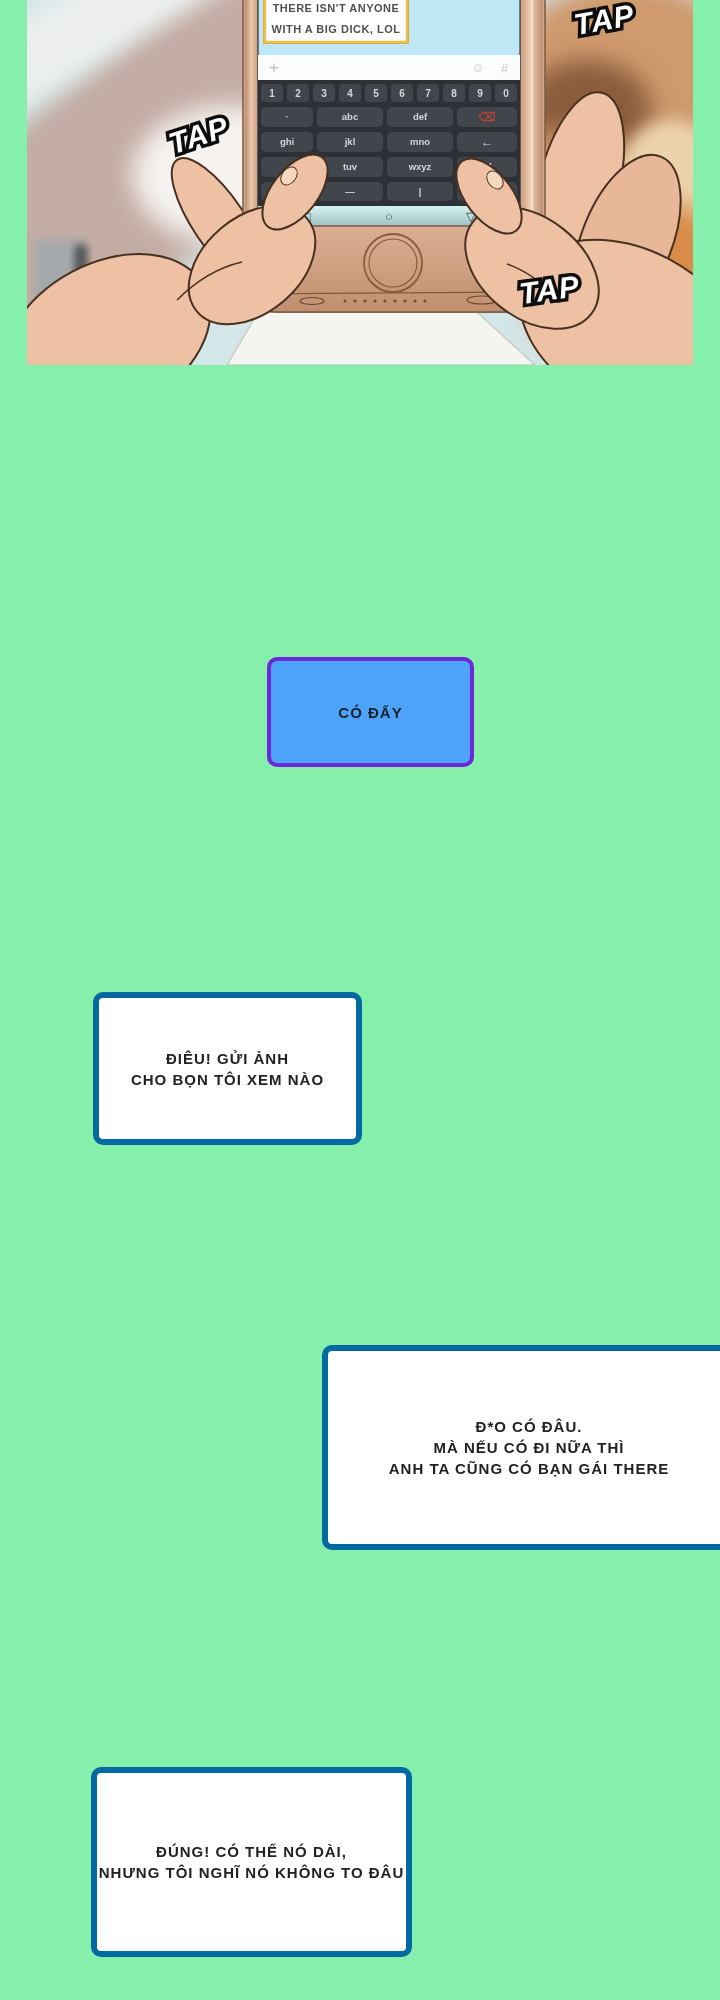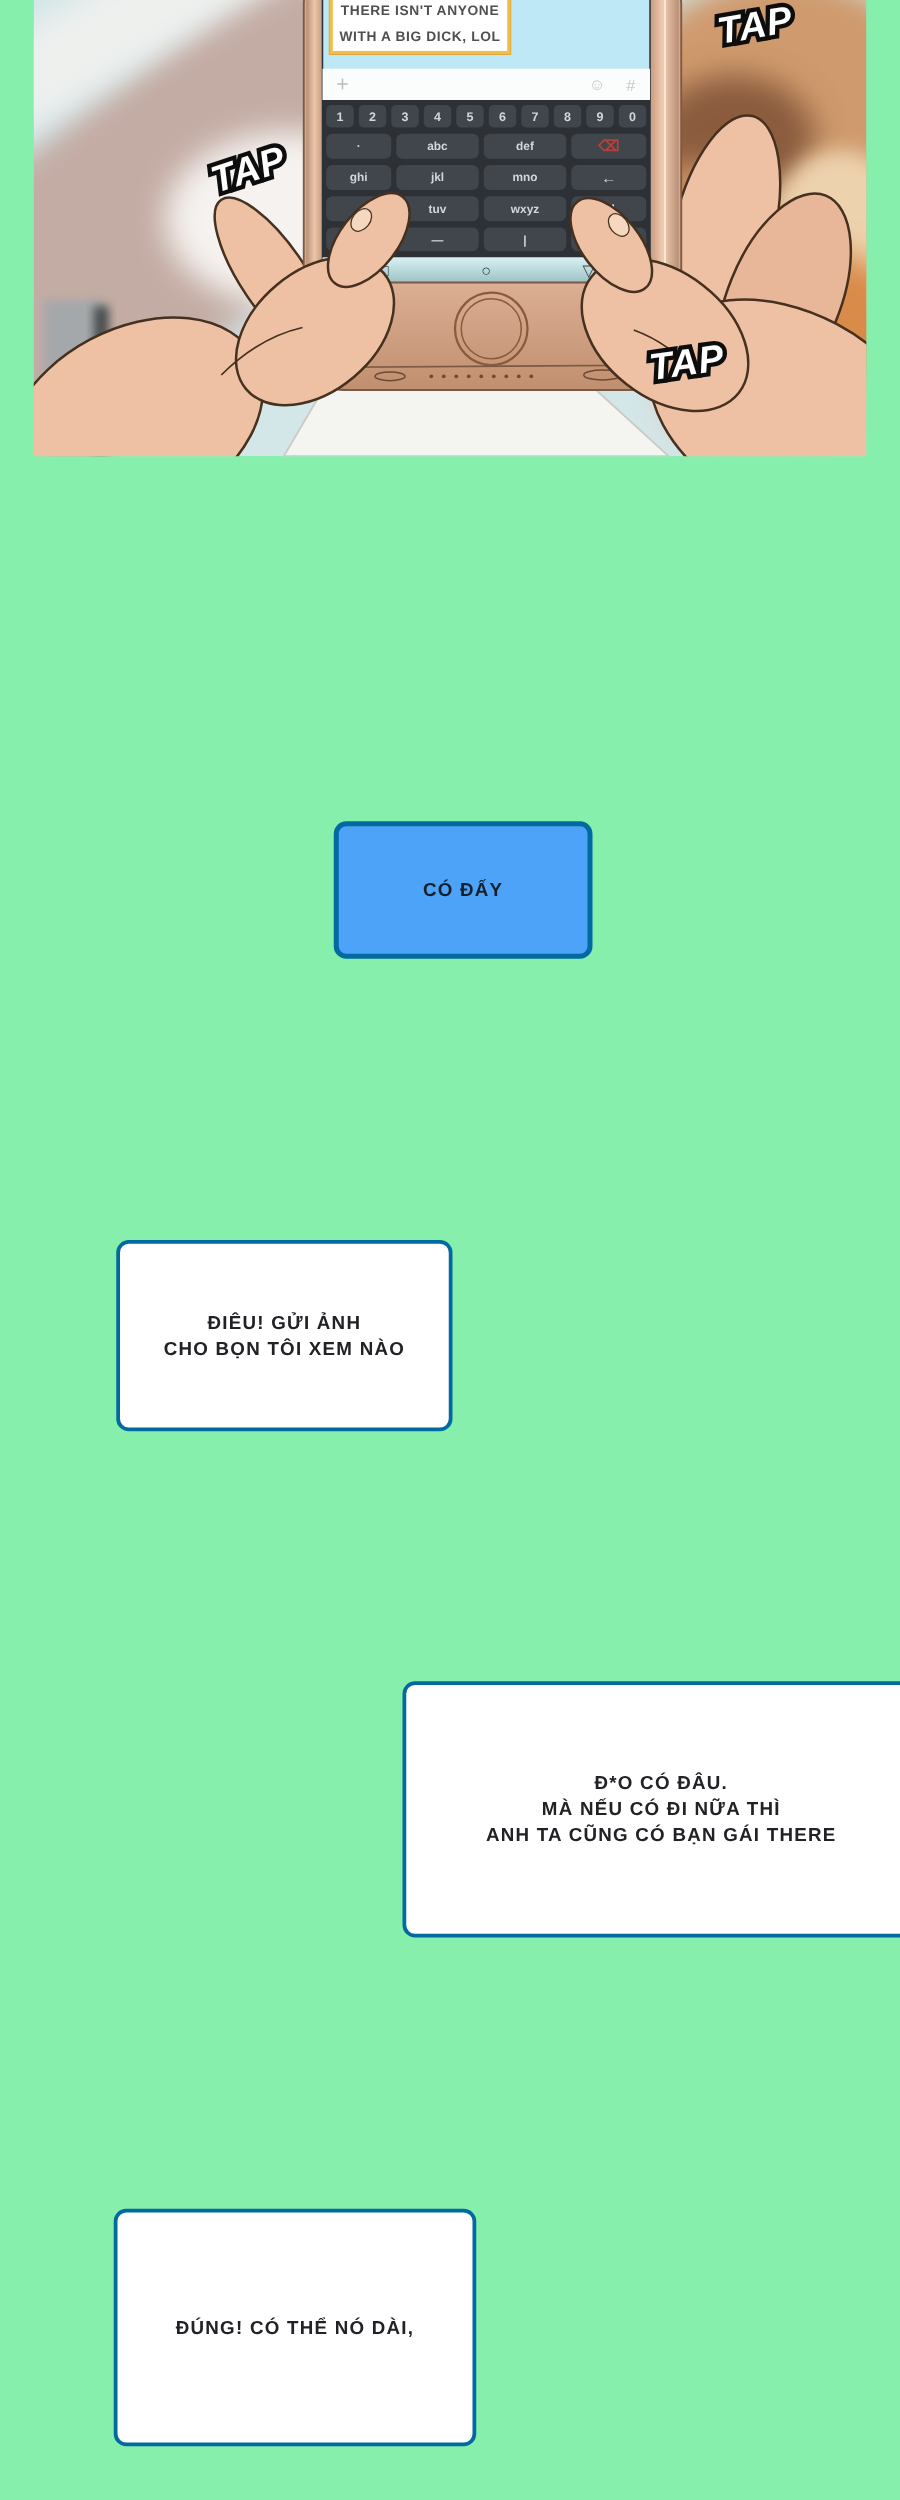--- a/index.html
+++ b/index.html
@@ -3,26 +3,26 @@
 <meta charset="utf-8">
 <style>
   html,body{margin:0;padding:0;background:#000;}
   .page{position:relative;width:720px;height:2000px;background:#86efac;overflow:hidden;
         font-family:"Liberation Sans",sans-serif;}
   .panel{position:absolute;left:27px;top:0;width:666px;height:365px;}
   .bubble{position:absolute;display:flex;align-items:center;justify-content:center;
           text-align:center;box-sizing:border-box;font-weight:700;letter-spacing:1px;}
   .bubble .line{display:block;}
   .bubble-blue{left:267px;top:657px;width:207px;height:110px;background:#4da3f7;
-               border:4px solid #0369a1;border-radius:10px;color:#14202e;font-size:15px;}
-  .bubble-white{background:#ffffff;border:3px solid #0369a1;border-radius:10px;
+               border:4px solid #6d28d9;border-radius:10px;color:#14202e;font-size:15px;}
+  .bubble-white{background:#ffffff;border:6px solid #0369a1;border-radius:10px;
                 color:#212126;font-size:15px;line-height:21px;}
   .bw1{left:93px;top:992px;width:269px;height:153px;}
   .bw2{left:322px;top:1345px;width:414px;height:205px;}
-  .bw3{left:91px;top:1767px;width:290px;height:190px;}
+  .bw3{left:91px;top:1767px;width:321px;height:190px;}
   svg text{font-family:"Liberation Sans",sans-serif;}
   .sfx{font-style:italic;font-weight:900;letter-spacing:1px;
        paint-order:stroke;stroke:#0d0d0d;stroke-width:7px;fill:#ffffff;font-size:30px;}
   .keytxt{fill:#d3d7da;font-size:9.5px;font-weight:700;}
   .numtxt{fill:#d3d7da;font-size:10px;font-weight:700;}
   .chatline{fill:#4f4f52;font-size:11px;font-weight:700;letter-spacing:.5px;}
 </style>
 </head>
 <body>
 
@@ -236,16 +236,17 @@
     <div>
       <span class="line">Đ*O CÓ ĐÂU.</span>
       <span class="line">MÀ NẾU CÓ ĐI NỮA THÌ</span>
       <span class="line">ANH TA CŨNG CÓ BẠN GÁI THERE</span>
     </div>
   </div>
 
   <div class="bubble bubble-white bw3">
     <div>
       <span class="line">ĐÚNG! CÓ THỂ NÓ DÀI,</span>
+      <span class="line">NHƯNG TÔI NGHĨ NÓ KHÔNG TO ĐÂU</span>
     </div>
   </div>
 
 </div>
 
 </body></html>

